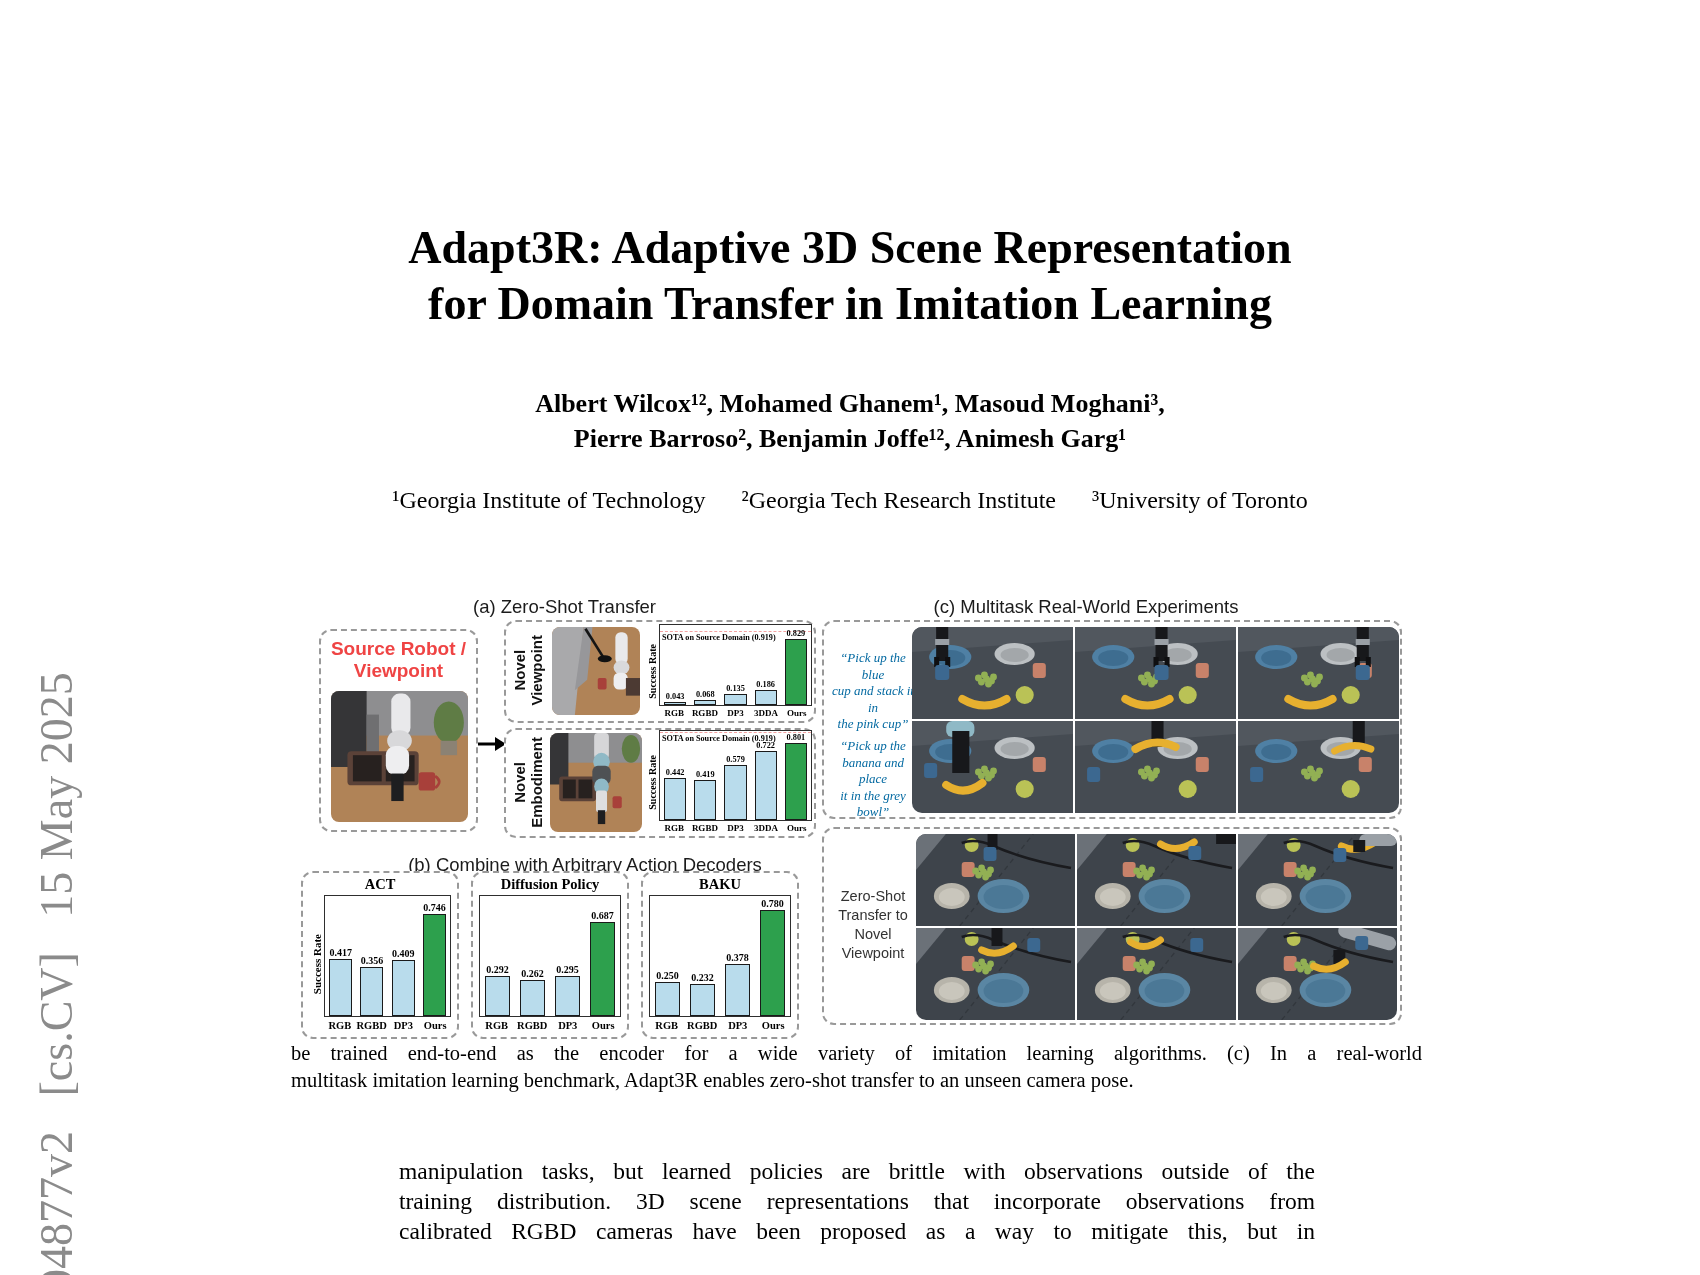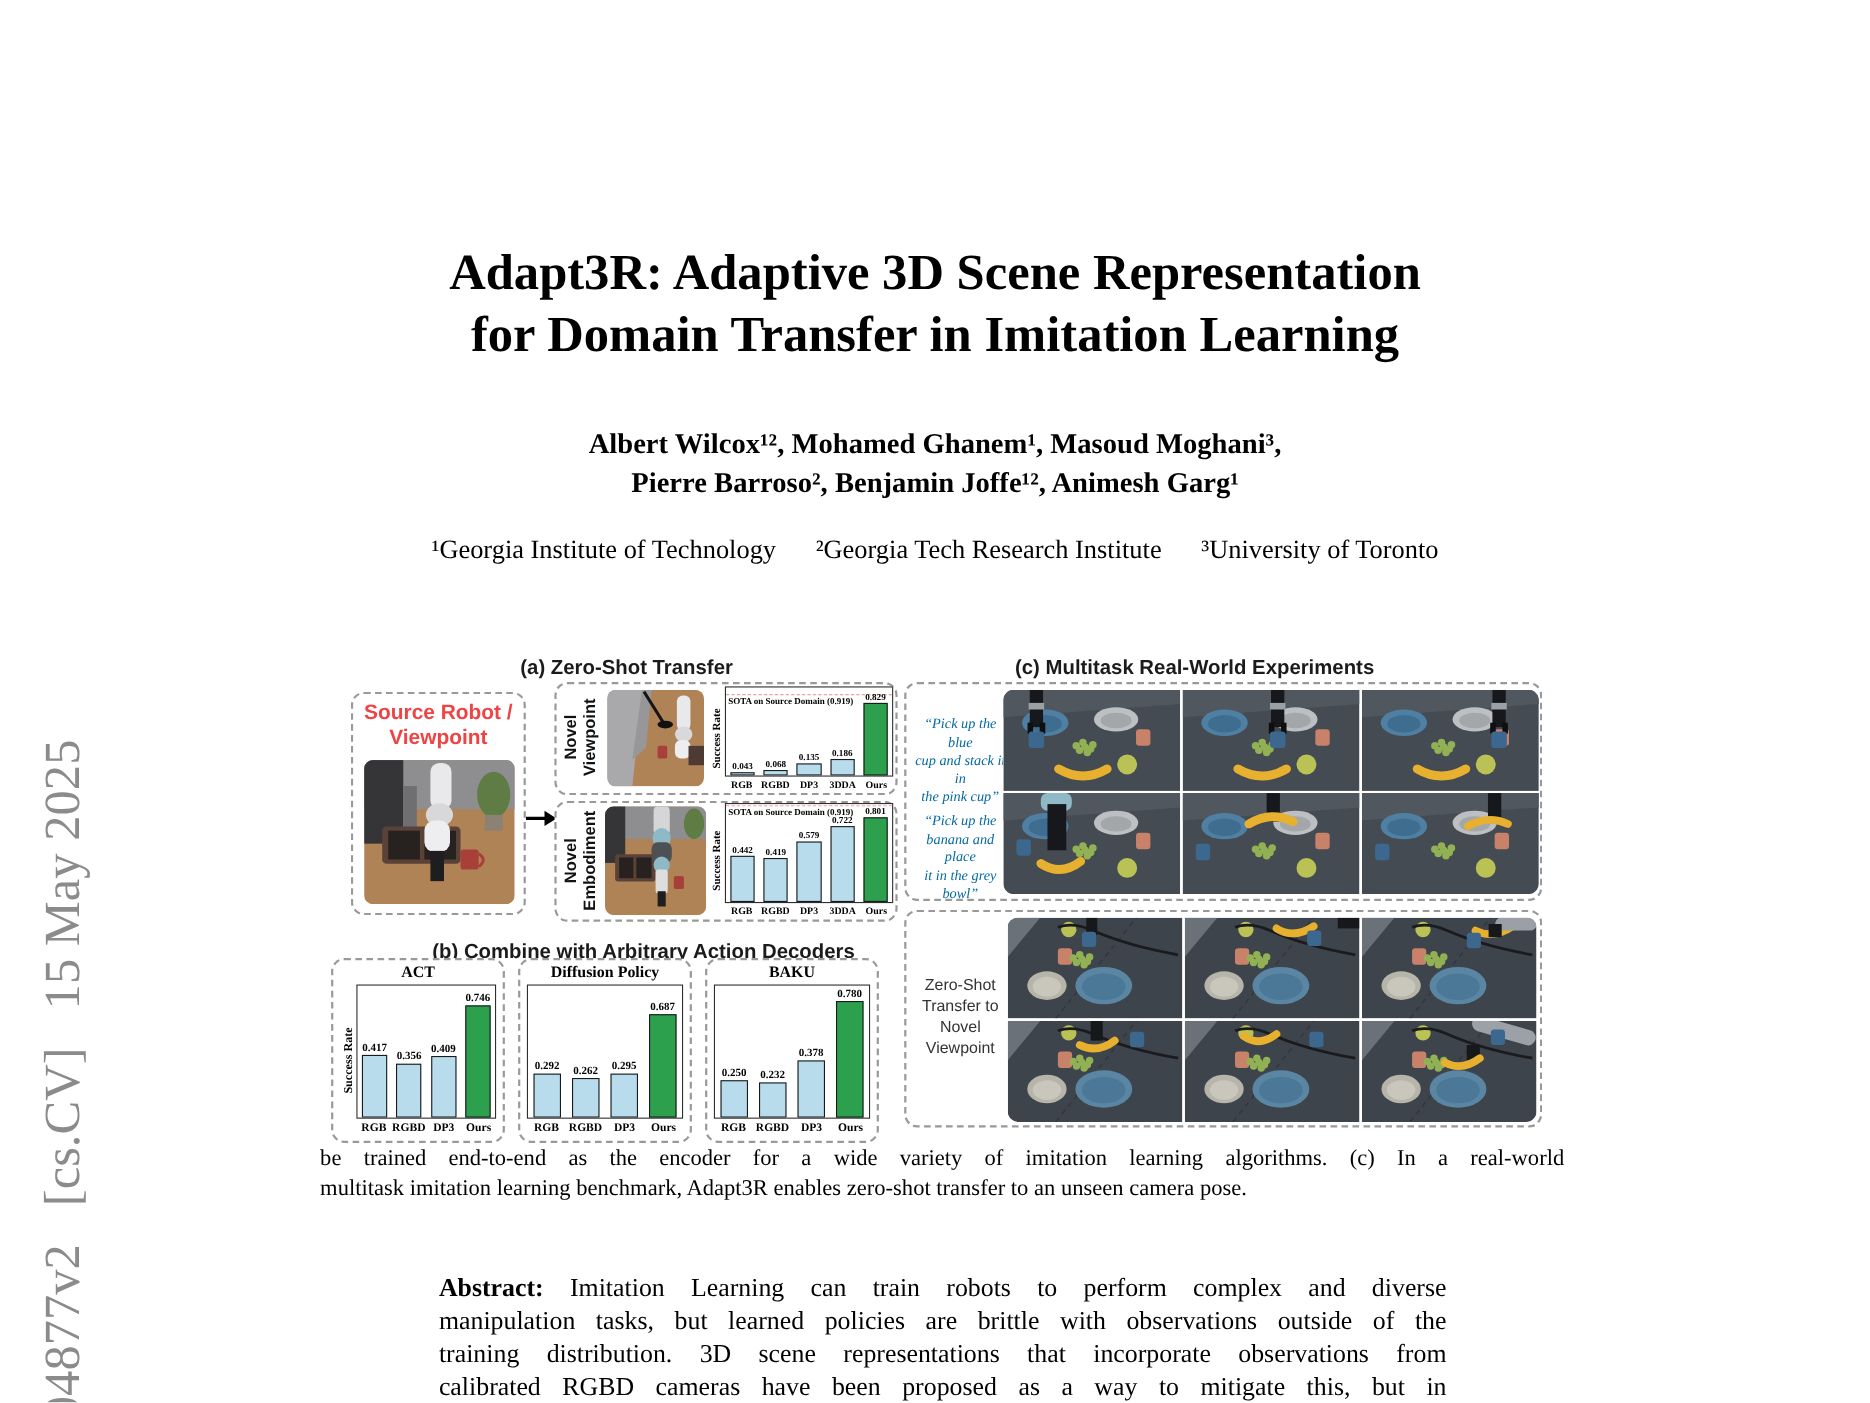--- a/index.html
+++ b/index.html
@@ -14,21 +14,21 @@
 
   
   .title{left:0;top:220px;width:1700px;text-align:center;font-weight:bold;
          font-size:46px;line-height:56px;color:#000;}
   .authors{left:0;top:386px;width:1700px;text-align:center;font-weight:bold;
            font-size:26px;line-height:35px;color:#000;}
   .affils{left:0;top:487px;width:1700px;display:flex;justify-content:center;gap:36px;
           font-size:24px;color:#000;}
 
   
-  .figlabel{font-family:"Liberation Sans",sans-serif;font-size:18.5px;font-weight:700;color:#1b1b1b;white-space:nowrap;}
+  .figlabel{font-family:"Liberation Sans",sans-serif;font-size:18.5px;font-weight:400;color:#1b1b1b;white-space:nowrap;}
   .dashbox{border:2px dashed #999;border-radius:12px;box-sizing:border-box;background:#fff;}
   .boxtitle{font-family:"Liberation Sans",sans-serif;font-weight:700;font-size:19px;line-height:22px;
             text-align:center;white-space:pre-line;color:#ef4444;}
   .rowlab{display:flex;align-items:center;justify-content:center;}
   .rowlab span{writing-mode:vertical-rl;transform:rotate(180deg);font-family:"Liberation Sans",sans-serif;
                font-weight:700;font-size:15px;line-height:17px;text-align:center;white-space:pre-line;color:#111;}
   .quote{font-family:Liberation Serif, serif;font-style:italic;font-size:13px;line-height:16.5px;
          text-align:center;white-space:pre-line;color:#0369a1;}
   .sidelab{font-family:"Liberation Sans",sans-serif;font-size:14.5px;line-height:19px;
            text-align:center;white-space:pre-line;color:#333;}
@@ -590,22 +590,18 @@
           </svg></div>
     </div>
   </div>
 
   <div class="abs caption">
     <div class="jline">be trained end-to-end as the encoder for a wide variety of imitation learning algorithms. (c) In a real-world</div>
     <div class="jline-last">multitask imitation learning benchmark, Adapt3R enables zero-shot transfer to an unseen camera pose.</div>
   </div>
 
   <div class="abs abstract">
-    <div class="jline">
-      <b>Abstract:</b>
-      <span>Imitation Learning can train robots to perform complex and diverse</span>
-    </div>
     <div class="jline">manipulation tasks, but learned policies are brittle with observations outside of the</div>
     <div class="jline">training distribution. 3D scene representations that incorporate observations from</div>
     <div class="jline">calibrated RGBD cameras have been proposed as a way to mitigate this, but in</div>
   </div>
 
 </div>
 
 </body></html>

